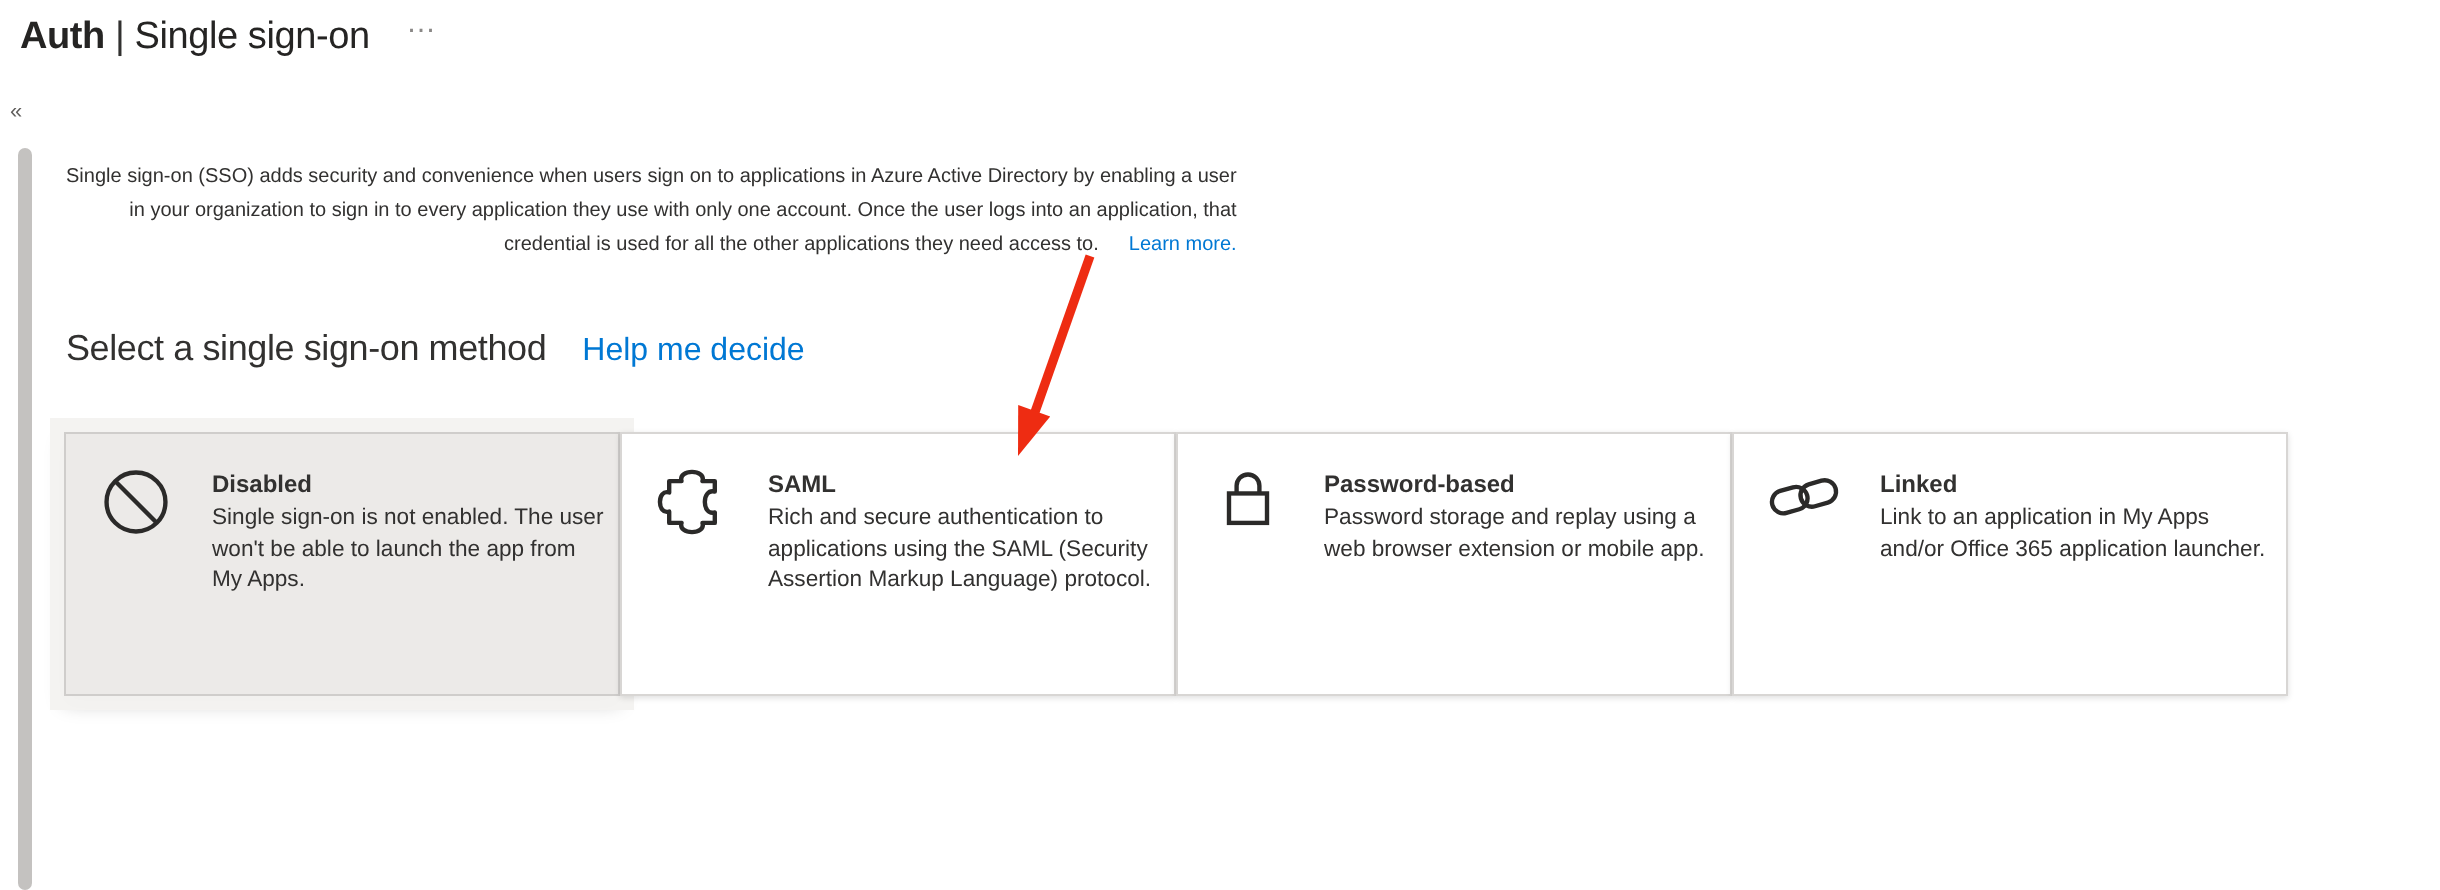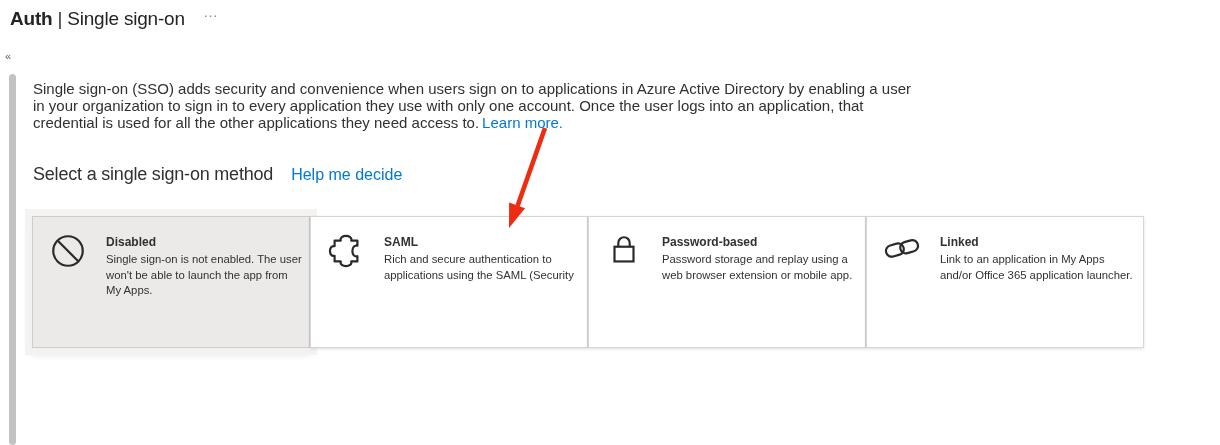--- a/index.html
+++ b/index.html
@@ -16,24 +16,24 @@
   .t-sep  { margin:0 5px; font-weight:normal; color:var(--text,#323130); }
   .more-dots { position:absolute; left:203px; top:3px; font-size:15px; letter-spacing:1px;
                color:#8a8886; cursor:pointer; }
   .collapse-glyph { position:absolute; left:5px; top:50px; font-size:11px; color:#605e5c; cursor:pointer; }
 
   
   .vscrollbar { position:absolute; left:9px; top:74px; width:7px; height:371px;
                 border-radius:4px; background:var(--scrollbar-thumb,#c4c2c0); cursor:grab; }
 
   
-  .intro { position:absolute; left:33px; top:80px; font-size:15px; line-height:17px; }
+  .intro { position:absolute; left:33px; top:80px; font-size:10px; line-height:17px;text-align:right; }
   .iline { white-space:nowrap; }
   .link  { color:var(--link,#0078d4); cursor:pointer; text-decoration:none; }
-  .iline .link { margin-left:3px; }
+  .iline .link { margin-left:15px; }
 
   
   .section-head { position:absolute; left:33px; top:164px; display:flex; align-items:baseline; }
   .section-title { margin:0; font-size:18px; font-weight:normal; letter-spacing:-0.2px; color:var(--text,#323130); }
   .help-link { margin-left:18px; font-size:16px; }
 
   
   .cards { position:absolute; left:32px; top:216px; display:flex; }
   .card {
     width:278px; height:132px; background:#fff;
@@ -104,20 +104,21 @@
       <div class="icon-wrap">
         <svg class="cicon" viewBox="0 0 40 40">
           <path d="M8,9 L14.5,9 C12.5,2.5 27.5,2.5 25.5,9 L32,9 L32,14.5 C25,12.5 25,27.5 32,25.5 L32,31 L25.5,31 C27.5,37.5 12.5,37.5 14.5,31 L8,31 L8,25 C1.5,27 1.5,13 8,15 Z" stroke-linejoin="round"></path>
         </svg>
       </div>
       <div class="card-text">
         <div class="card-title">SAML</div>
         <div class="card-desc">
             <div>Rich and secure authentication to</div>
             <div>applications using the SAML (Security</div>
+            <div>Assertion Markup Language) protocol.</div>
           </div>
       </div>
     </div>
 
     <div class="card">
       <div class="icon-wrap">
         <svg class="cicon" viewBox="0 0 40 40">
           <path d="M14,15.5 V11.5 a6,6 0 0 1 12,0 V15.5"></path>
           <rect x="10" y="15.5" width="20" height="15.5"></rect>
         </svg>

